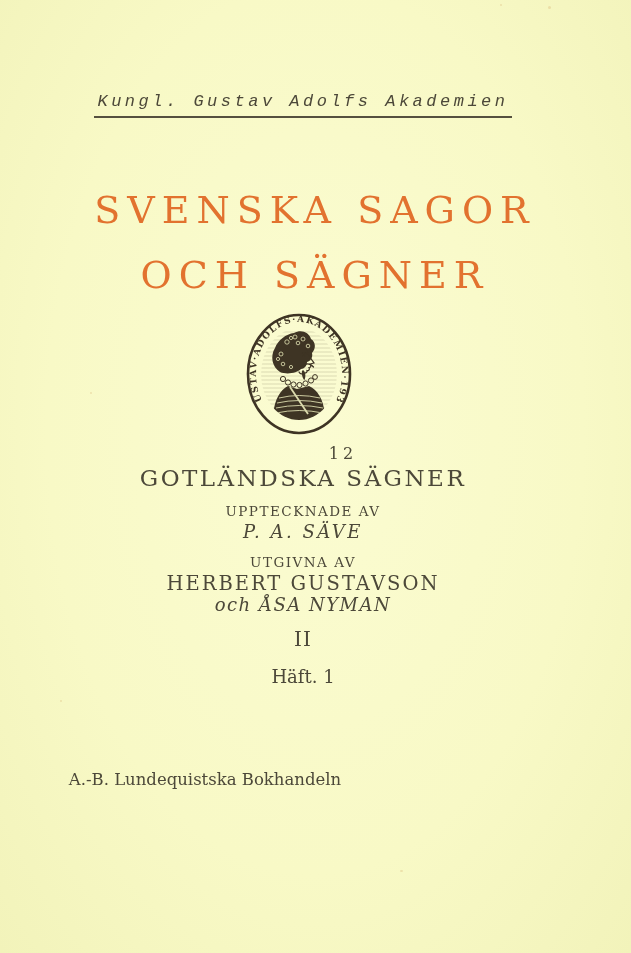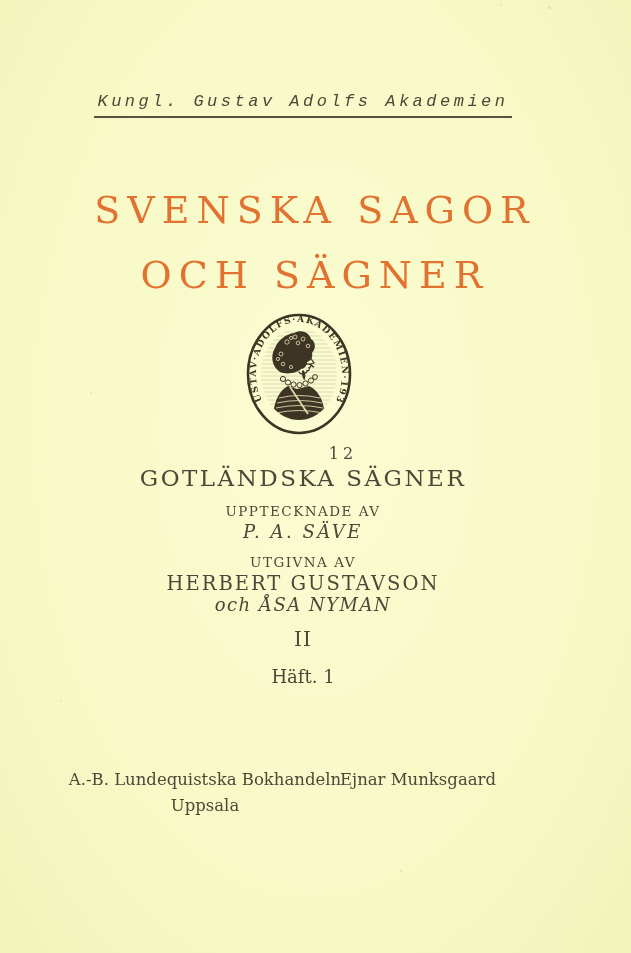--- a/index.html
+++ b/index.html
@@ -160,19 +160,17 @@
         <path d="M32,91 Q54,86 77,91" stroke-width="0.9"></path>
         <path d="M31,96 Q54,91 78,96" stroke-width="0.9"></path>
         <path d="M31,101 Q54,96 78,101" stroke-width="0.9"></path>
         <path d="M45,75 L63,102" stroke-width="1.8"></path>
       </g>
     </g>
   </svg>
 
   <div class="imprint-col imprint-left">
     <div>A.-B. Lundequistska Bokhandeln</div>
-    <div class="imprint-city">Uppsala</div>
   </div>
   <div class="imprint-col imprint-right">
-    <div>Ejnar Munksgaard</div>
   </div>
 
 </div>
 
 </body></html>

